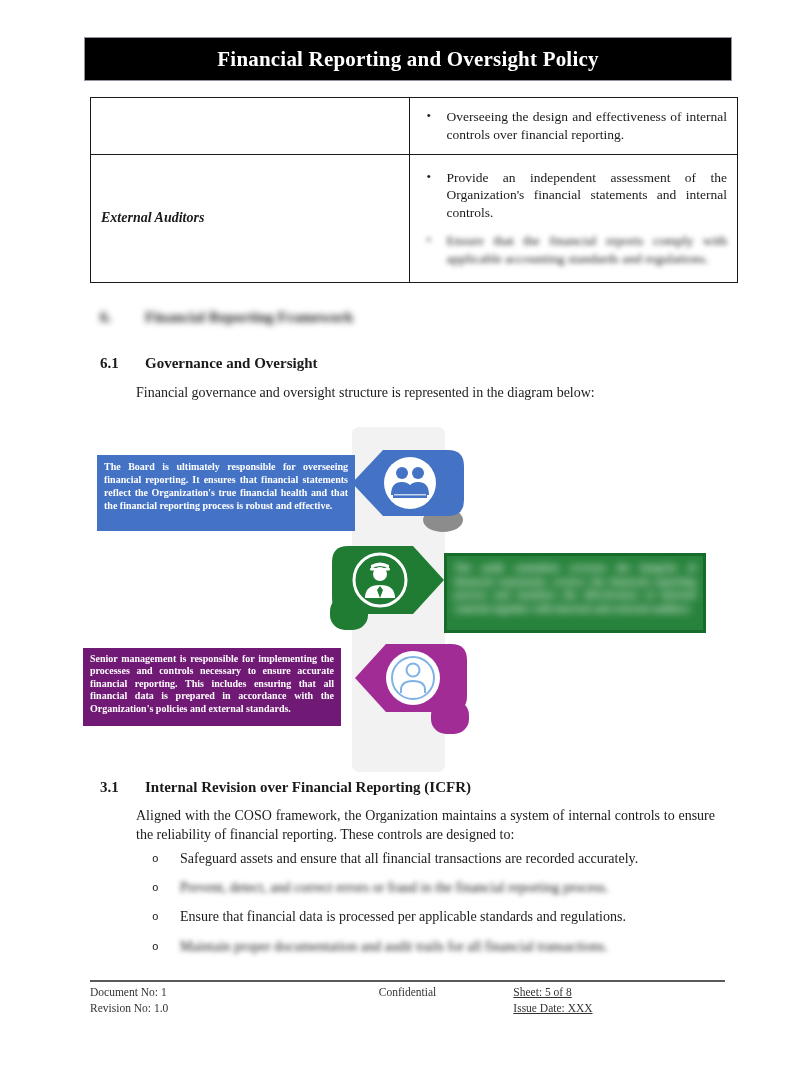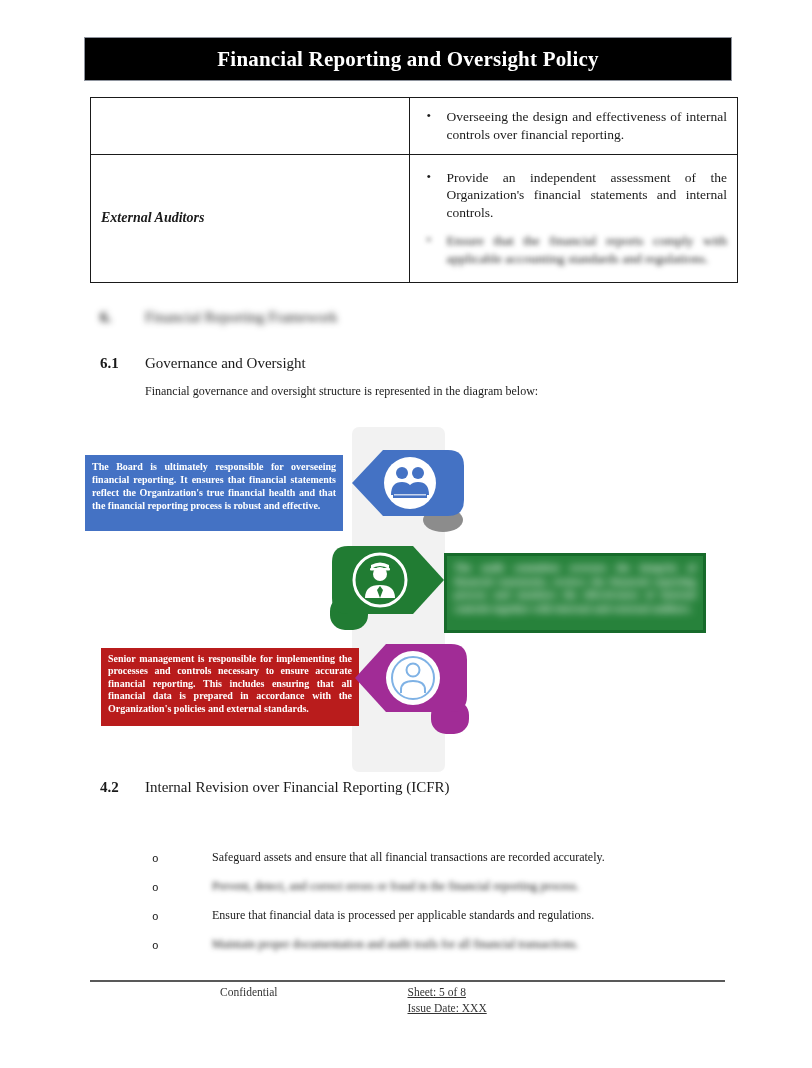--- a/index.html
+++ b/index.html
@@ -22,54 +22,54 @@
   table.resp { position:absolute; left:90px; top:97px; width:648px; border-collapse:collapse; }
   table.resp td { border:1px solid #1a1a1a; vertical-align:middle; padding:6px 10px; }
   td.role-cell { width:320px; font-weight:bold; font-size:14px; }
   td.items-cell { width:328px; }
   .t-bullet { display:flex; margin:4px 0; }
   .t-marker { width:26px; flex:0 0 26px; font-size:13px; text-align:left; padding-left:6px; }
   .t-text { flex:1; font-size:13.5px; line-height:1.32; text-align:justify; }
 
   
   .h-num { position:absolute; left:100px; font-weight:bold; font-size:15px; }
-  .h-title { position:absolute; left:145px; font-weight:normal; font-size:15px; }
-  .para { position:absolute; left:145px; width:579px; font-size:12px; line-height:1.38; text-align:justify; }
+  .h-title { position:absolute; left:145px; font-weight:bold; font-size:15px; }
+  .para { position:absolute; left:136px; width:579px; font-size:14px; line-height:1.38; text-align:justify; }
 
   
   .blur-sm { filter:blur(2.6px); }
   .blur-md { filter:blur(3.2px); }
   .blur-lg { filter:blur(4px); opacity:.95; }
 
   
   .band {
     position:absolute; left:352px; top:427px; width:93px; height:345px;
     background:#f2f2f2; border-radius:7px;
   }
   .dg-box {
     position:absolute; width:258px; color:#ffffff; font-weight:bold;
     font-size:10px; line-height:13px; text-align:justify; padding:5px 7px;
     overflow:hidden;
   }
-  .dg-box.board { left:85px; top:455px; height:76px; background:#4472C4; }
-  .dg-box.mgmt  { left:101px; top:648px; height:78px; background:#b91c1c; line-height:12.4px; }
+  .dg-box.board { left:97px; top:455px; height:76px; background:#4472C4; }
+  .dg-box.mgmt  { left:83px; top:648px; height:78px; background:#701a75; line-height:12.4px; }
   .dg-box.audit {
     left:444px; top:553px; width:262px; height:80px;
     background:#27823B; border:3px solid #176B2B; font-size:10.5px; line-height:13.5px;
   }
   .dg-svg { position:absolute; }
   .svg-board { left:350px; top:447px; }
   .svg-audit { left:328px; top:540px; }
   .svg-mgmt  { left:353px; top:640px; }
 
   
   .o-list { position:absolute; left:152px; top:850px; width:578px; }
   .o-bullet { display:flex; margin-bottom:11px; min-height:18px; }
   .o-marker { width:28px; flex:0 0 28px; font-family:"DejaVu Sans Mono", monospace; font-size:11px; padding-top:2px; }
-  .o-text { flex:1; font-size:12px; line-height:1.3;margin-left:32px; }
+  .o-text { flex:1; font-size:14px; line-height:1.3; }
 
   
   .footer {
     position:absolute; left:90px; top:980px; width:635px;
     border-top:2px solid #595959; padding-top:3px;
     display:flex; font-size:11.5px; color:#333;
   }
   .footer .col { display:flex; flex-direction:column; line-height:1.35; }
   .footer .left { flex:1; text-align:left; }
   .footer .center { flex:1; text-align:center; }
@@ -149,22 +149,23 @@
   <div class="dg-box mgmt">Senior management is responsible for implementing the processes and controls necessary to ensure accurate financial reporting. This includes ensuring that all financial data is prepared in accordance with the Organization's policies and external standards.</div>
   <svg class="dg-svg svg-mgmt" width="118" height="96" viewBox="0 0 118 96">
     <rect x="78" y="60" width="38" height="34" rx="15" fill="#A12C96"></rect>
     <path d="M2 38 L33 4 H98 Q114 4 114 20 V56 Q114 72 98 72 H33 Z" fill="#A12C96"></path>
     <circle cx="60" cy="38" r="27" fill="#ffffff"></circle>
     <circle cx="60" cy="38" r="21" fill="none" stroke="#7FB2E5" stroke-width="2"></circle>
     <circle cx="60" cy="30" r="6.5" fill="none" stroke="#7FB2E5" stroke-width="2"></circle>
     <path d="M48 53 V50 Q48 41 60 41 Q72 41 72 50 V53" fill="none" stroke="#7FB2E5" stroke-width="2"></path>
   </svg>
 
-  <div class="h-num" style="top:779px;">4.2</div>
+  <div class="h-num" style="top:779px;">3.1</div>
   <div class="h-title" style="top:779px;">Internal Revision over Financial Reporting (ICFR)</div>
+  <div class="para" style="top:806px;">Aligned with the COSO framework, the Organization maintains a system of internal controls to ensure the reliability of financial reporting. These controls are designed to:</div>
 
   <div class="o-list">
     <div class="o-bullet">
       <span class="o-marker">o</span>
       <span class="o-text">Safeguard assets and ensure that all financial transactions are recorded accurately.</span>
     </div>
     <div class="o-bullet">
       <span class="o-marker">o</span>
       <span class="o-text blur-sm">Prevent, detect, and correct errors or fraud in the financial reporting process.</span>
     </div>
@@ -172,20 +173,24 @@
       <span class="o-marker">o</span>
       <span class="o-text">Ensure that financial data is processed per applicable standards and regulations.</span>
     </div>
     <div class="o-bullet">
       <span class="o-marker">o</span>
       <span class="o-text blur-sm">Maintain proper documentation and audit trails for all financial transactions.</span>
     </div>
   </div>
 
   <div class="footer">
+    <div class="col left">
+      <span>Document No: 1</span>
+      <span>Revision No: 1.0</span>
+    </div>
     <div class="col center">
       <span>Confidential</span>
     </div>
     <div class="col right">
       <span>Sheet: 5 of 8</span>
       <span>Issue Date: XXX</span>
     </div>
   </div>
 
 </div>

